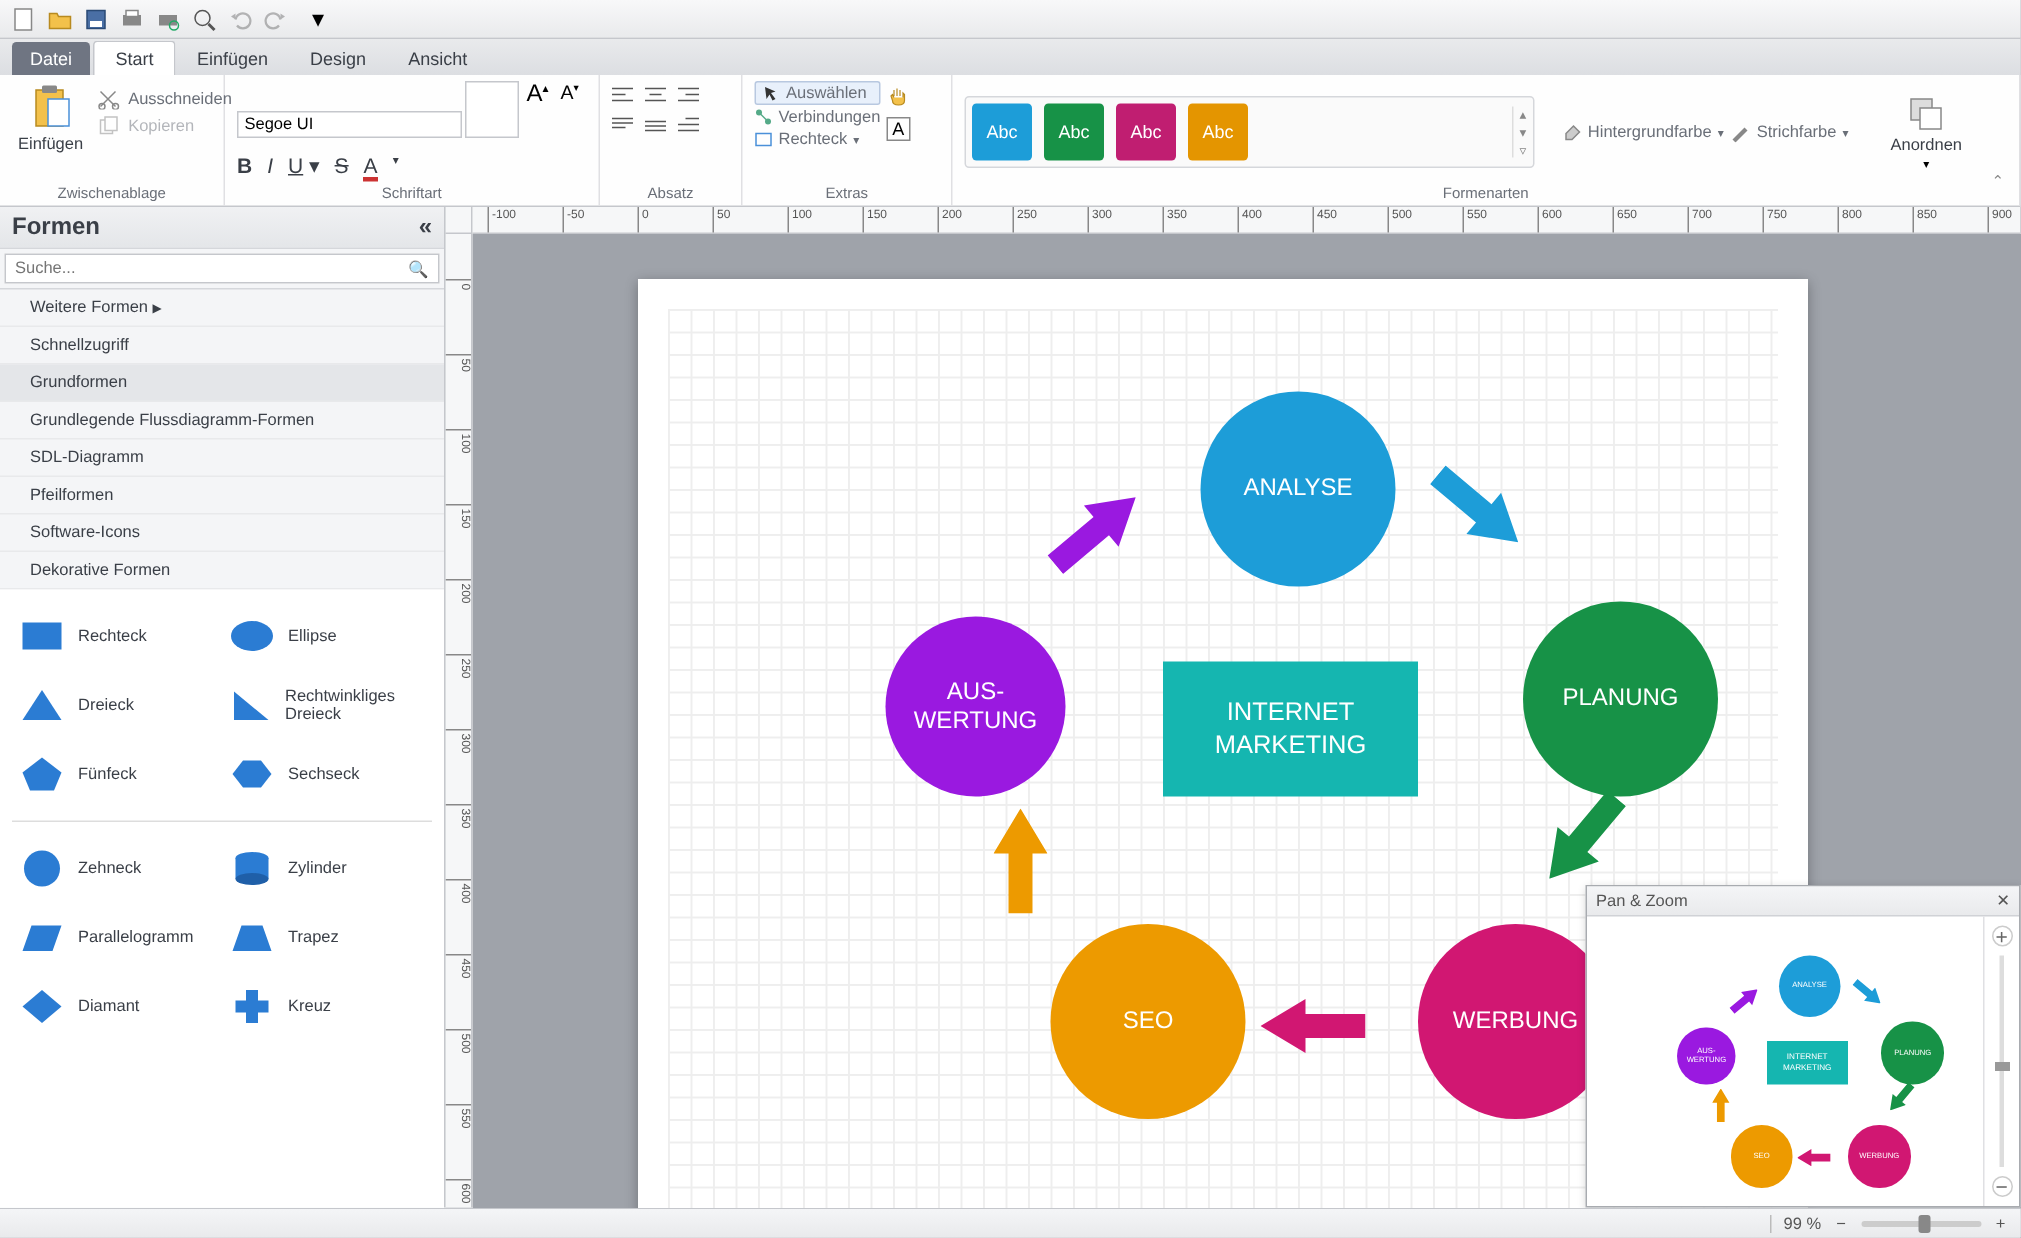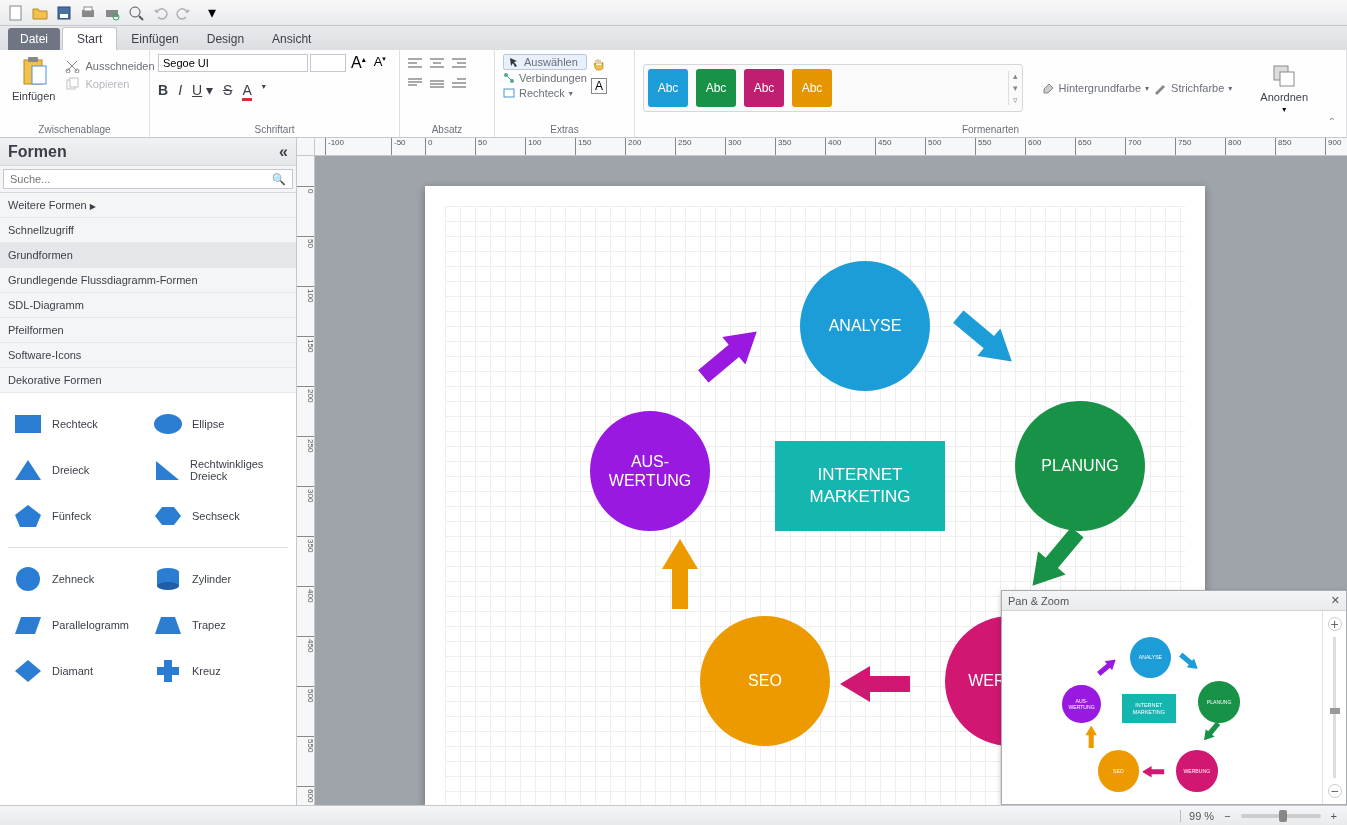--- a/index.html
+++ b/index.html
@@ -25,42 +25,42 @@
 .stylebtn{width:40px;height:38px;border-radius:3px;display:flex;align-items:center;justify-content:center;color:#fff;font-size:12px;cursor:pointer}
 .strip{display:flex;gap:8px;align-items:center;border:1px solid #d5d7db;padding:4px;border-radius:3px;background:#fafafa}
 .exp{position:absolute;right:10px;bottom:10px;font-size:10px;color:#888;cursor:pointer}
 
 .main{position:absolute;top:138px;left:0;right:0;bottom:20px;display:flex}
 .sidebar{width:297px;background:#f4f5f7;border-right:1px solid #c5c7cc;display:flex;flex-direction:column}
 .sbhdr{height:28px;background:linear-gradient(#f0f1f3,#e4e6e9);border-bottom:1px solid #d5d7db;display:flex;align-items:center;justify-content:space-between;padding:0 8px;font-size:16px;font-weight:bold;color:#3a3f47}
 .sbsearch{padding:3px;border-bottom:1px solid #d5d7db;position:relative}
 .sbsearch input{width:100%;padding:3px 20px 3px 6px;font-size:11px;border:1px solid #c5c7cc;color:#999}
 .sbsearch .sic{position:absolute;right:10px;top:7px;font-size:11px;color:#555}
-.sbcat{padding:6px 8px;font-size:11px;color:#3a3f47;border-bottom:1px solid #e8e9eb;cursor:pointer}
+.sbcat{padding:6px 20px;font-size:11px;color:#3a3f47;border-bottom:1px solid #e8e9eb;cursor:pointer}
 .sbcat.sel{background:#e4e6e9}
 .shapes{flex:1;overflow:auto;padding:8px;background:#fff}
 .srow{display:flex;gap:0}
 .scell{width:50%;display:flex;align-items:center;gap:8px;padding:10px 4px;cursor:pointer}
 .scell .lbl{font-size:11px;color:#3a3f47}
 .ssh{width:32px;height:26px;display:flex;align-items:center;justify-content:center}
 
 .canvaswrap{flex:1;position:relative;background:#9fa3aa}
 .ruler-h{position:absolute;top:0;left:18px;right:0;height:18px;background:#f6f7f8;border-bottom:1px solid #c5c7cc;font-size:8px;color:#555;overflow:hidden}
 .ruler-v{position:absolute;top:18px;left:0;bottom:0;width:18px;background:#f6f7f8;border-right:1px solid #c5c7cc;font-size:8px;color:#555;overflow:hidden}
 .ruler-c{position:absolute;top:0;left:0;width:18px;height:18px;background:#f6f7f8;border-right:1px solid #c5c7cc;border-bottom:1px solid #c5c7cc}
 .rtick{position:absolute;border-left:1px solid #888;height:18px;padding-left:2px;line-height:10px}
 .rtick-v{position:absolute;border-top:1px solid #888;width:18px;writing-mode:vertical-rl;padding-top:2px;line-height:10px}
 .canvas{position:absolute;top:18px;left:18px;right:0;bottom:0;background:#9fa3aa;overflow:auto}
 .page{position:absolute;top:30px;left:110px;width:780px;height:780px;background:#fff;box-shadow:0 2px 8px rgba(0,0,0,.3)}
 .grid{position:absolute;top:20px;left:20px;right:20px;bottom:20px;background-image:linear-gradient(#eee 1px,transparent 1px),linear-gradient(90deg,#eee 1px,transparent 1px);background-size:15px 15px}
 .circle{position:absolute;border-radius:50%;display:flex;align-items:center;justify-content:center;color:#fff;text-align:center;font-size:17px;font-weight:300}
 .rect{position:absolute;display:flex;align-items:center;justify-content:center;color:#fff;text-align:center;font-size:17px;font-weight:300}
 .arrow{position:absolute}
 
-.panzoom{position:absolute;right:0;bottom:0;width:346px;height:215px;background:#fff;border:1px solid #a8abb0;box-shadow:0 2px 6px rgba(0,0,0,.2)}
+.panzoom{position:absolute;right:0;bottom:0;width:290px;height:215px;background:#fff;border:1px solid #a8abb0;box-shadow:0 2px 6px rgba(0,0,0,.2)}
 .pzhdr{height:20px;background:linear-gradient(#f4f5f7,#e9eaec);border-bottom:1px solid #d0d2d6;font-size:11px;color:#555;padding:2px 6px;display:flex;justify-content:space-between;align-items:center}
 .pzbody{display:flex;height:calc(100% - 20px)}
 .pzview{flex:1;position:relative;padding:6px}
 .pzmini{width:100%;height:100%;background:#fff;position:relative}
 .pzslider{width:24px;border-left:1px solid #e0e0e3;display:flex;flex-direction:column;align-items:center;justify-content:space-between;padding:6px 0}
 .pzbtn{font-size:14px;color:#666;cursor:pointer;border:1px solid #ccc;border-radius:50%;width:14px;height:14px;display:flex;align-items:center;justify-content:center;line-height:1}
 
 .status{position:absolute;bottom:0;left:0;right:0;height:20px;background:linear-gradient(#f4f5f7,#e9eaec);border-top:1px solid #c5c7cc;display:flex;align-items:center;justify-content:flex-end;padding:0 10px;font-size:11px;color:#555;gap:10px}
 .zslider{width:80px;height:4px;background:#ccc;position:relative;border-radius:2px}
 .zslider .th{position:absolute;width:8px;height:12px;background:#888;top:-4px;left:38px;border-radius:2px}
@@ -156,21 +156,21 @@
             <span class="lbl">Kopieren</span>
           </div>
       </div>
     </div>
     <div class="hdr">Zwischenablage</div>
   </div>
 
   <div class="rgrp" style="width:250px">
     <div class="body" style="flex-direction:column;gap:6px;width:100%">
       <div class="fsel">
-        <input style="width: 150px;" value="Segoe UI">
+        <input style="width: 150px; margin-top: 20px;" value="Segoe UI">
         <input style="width: 36px;">
         <span style="font-size:16px;padding:0 3px;cursor:pointer">A<sup style="font-size:8px">▴</sup></span>
         <span style="font-size:13px;padding:0 3px;cursor:pointer">A<sup style="font-size:7px">▾</sup></span>
       </div>
       <div class="ficons">
         <span><b>B</b></span>
         <span><i>I</i></span>
         <span><u>U</u> ▾</span>
         <span><s>S</s></span>
         <span style="border-bottom:3px solid #c33">A</span>
@@ -434,21 +434,21 @@
             <span class="lbl">Kreuz</span>
           </div>
         </div>
       </div>
   </div>
 
   <div class="canvaswrap">
     <div class="ruler-c"></div>
     <div class="ruler-h" id="rulerh">
         <div class="rtick" style="left: 10px;">-100</div>
-        <div class="rtick" style="left: 76px;">-50</div>
+        <div class="rtick" style="left: 60px;">-50</div>
         <div class="rtick" style="left: 110px;">0</div>
         <div class="rtick" style="left: 160px;">50</div>
         <div class="rtick" style="left: 210px;">100</div>
         <div class="rtick" style="left: 260px;">150</div>
         <div class="rtick" style="left: 310px;">200</div>
         <div class="rtick" style="left: 360px;">250</div>
         <div class="rtick" style="left: 410px;">300</div>
         <div class="rtick" style="left: 460px;">350</div>
         <div class="rtick" style="left: 510px;">400</div>
         <div class="rtick" style="left: 560px;">450</div>

